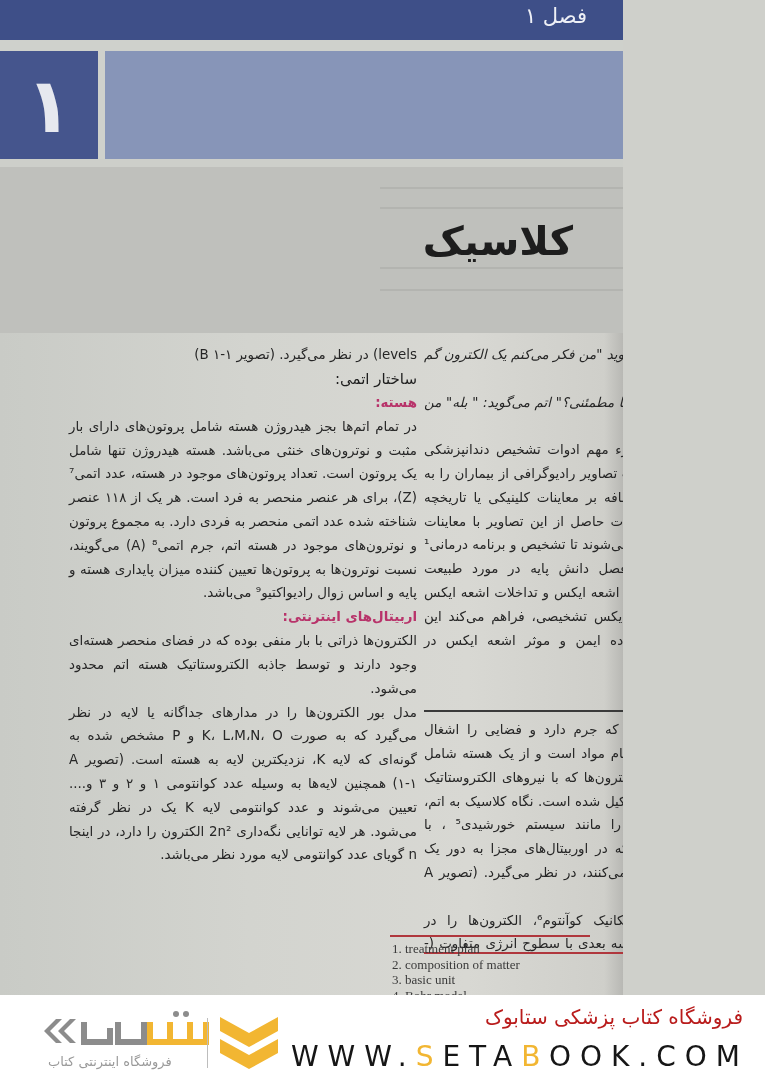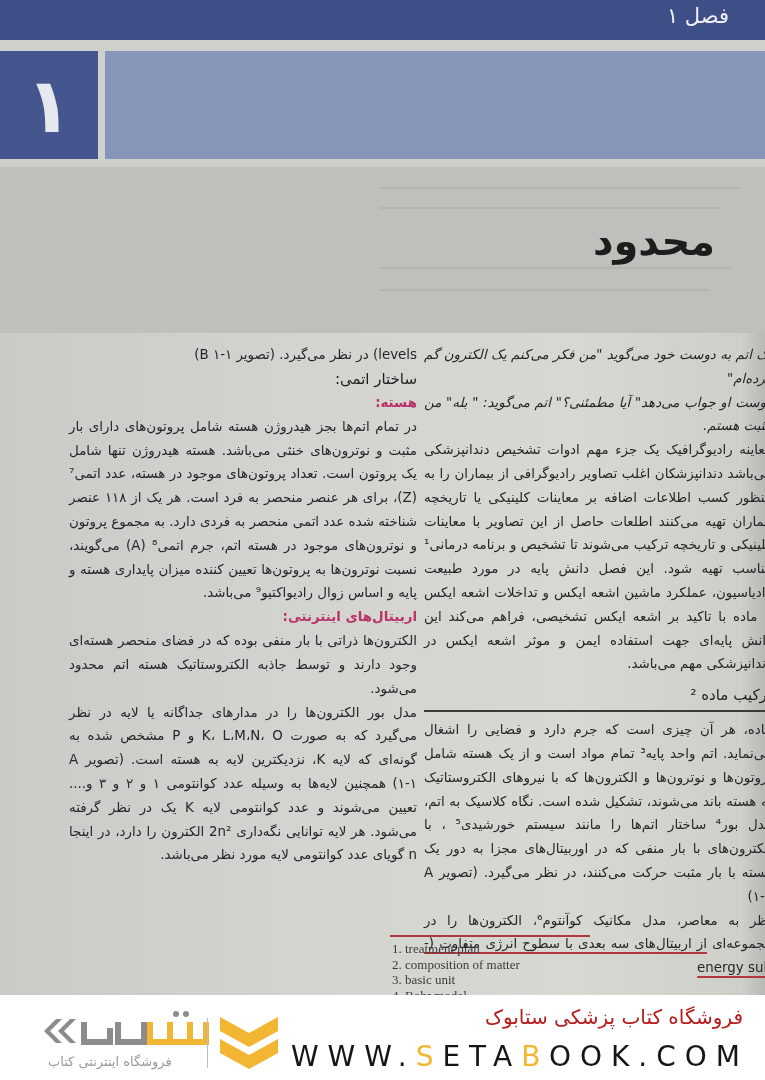--- a/index.html
+++ b/index.html
@@ -4,21 +4,21 @@
   <style>
     * { margin: 0; padding: 0; box-sizing: border-box; }
     html, body { width: 765px; height: 1080px; overflow: hidden; }
     body {
       background: #cfd0cb;
       font-family: "DejaVu Sans", sans-serif;
       position: relative;
       color: #2a2a2a;
     }
     .page {
-      position: absolute; left: 0; top: 0; width: 765px; height: 995px;
+      position: absolute; left: 0; top: 0; width: 623px; height: 995px;
       background: linear-gradient(90deg, #c9cbc6 0%, #d3d4cf 40%, #d8d8d3 75%, #cfcfca 97%, #b8b8b4 100%);
       overflow: hidden;
     }
     .top-band {
       position: absolute; left: 0; top: 0; width: 765px; height: 40px;
       background: #3e4f88;
     }
     .chapter-label {
       position: absolute; right: 36px; top: 4px;
       color: #eef0f6; font-size: 21px; direction: rtl;
@@ -136,21 +136,21 @@
   <div class="chapter-number">۱</div>
   <div class="num-gap"></div>
   <div class="title-band"></div>
   <div class="below-band"></div>
   <div class="gray-block">
     <div class="ghost" style="top:20px;width:360px;"></div>
     <div class="ghost" style="top:40px;width:340px;"></div>
     <div class="ghost" style="top:100px;width:350px;"></div>
     <div class="ghost" style="top:122px;width:330px;"></div>
   </div>
-  <div class="chapter-title">محدود</div>
+  <div class="chapter-title">کلاسیک</div>
 
   <div class="col col-right">
     <p class="quote">یک اتم به دوست خود می‌گوید "من فکر می‌کنم یک الکترون گم کرده‌ام"</p>
     <p class="quote">دوست او جواب می‌دهد" آیا مطمئنی؟" اتم می‌گوید: " بله" من مثبت هستم.</p>
     <p>معاینه رادیوگرافیک یک جزء مهم ادوات تشخیص دندانپزشکی می‌باشد دندانپزشکان اغلب تصاویر رادیوگرافی از بیماران را به منظور کسب اطلاعات اضافه بر معاینات کلینیکی یا تاریخچه بیماران تهیه می‌کنند اطلعات حاصل از این تصاویر با معاینات کلینیکی و تاریخچه ترکیب می‌شوند تا تشخیص و برنامه درمانی¹ مناسب تهیه شود. این فصل دانش پایه در مورد طبیعت رادیاسیون، عملکرد ماشین اشعه ایکس و تداخلات اشعه ایکس با ماده با تاکید بر اشعه ایکس تشخیصی، فراهم می‌کند این دانش پایه‌ای جهت استفاده ایمن و موثر اشعه ایکس در دندانپزشکی مهم می‌باشد.</p>
     <div class="sec-heading">ترکیب ماده ²</div>
     <div class="sec-rule"></div>
     <p>ماده، هر آن چیزی است که جرم دارد و فضایی را اشغال می‌نماید. اتم واحد پایه³ تمام مواد است و از یک هسته شامل پروتون‌ها و نوترون‌ها و الکترون‌ها که با نیروهای الکتروستاتیک به هسته باند می‌شوند، تشکیل شده است. نگاه کلاسیک به اتم، مدل بور⁴ ساختار اتم‌ها را مانند سیستم خورشیدی⁵ ، با الکترون‌های با بار منفی که در اوربیتال‌های مجزا به دور یک هسته با بار مثبت حرکت می‌کنند، در نظر می‌گیرد. (تصویر A ۱-۱)</p>
     <p>
       <span>نظر به معاصر، مدل مکانیک کوآنتوم⁶، الکترون‌ها را در مجموعه‌ای</span>

